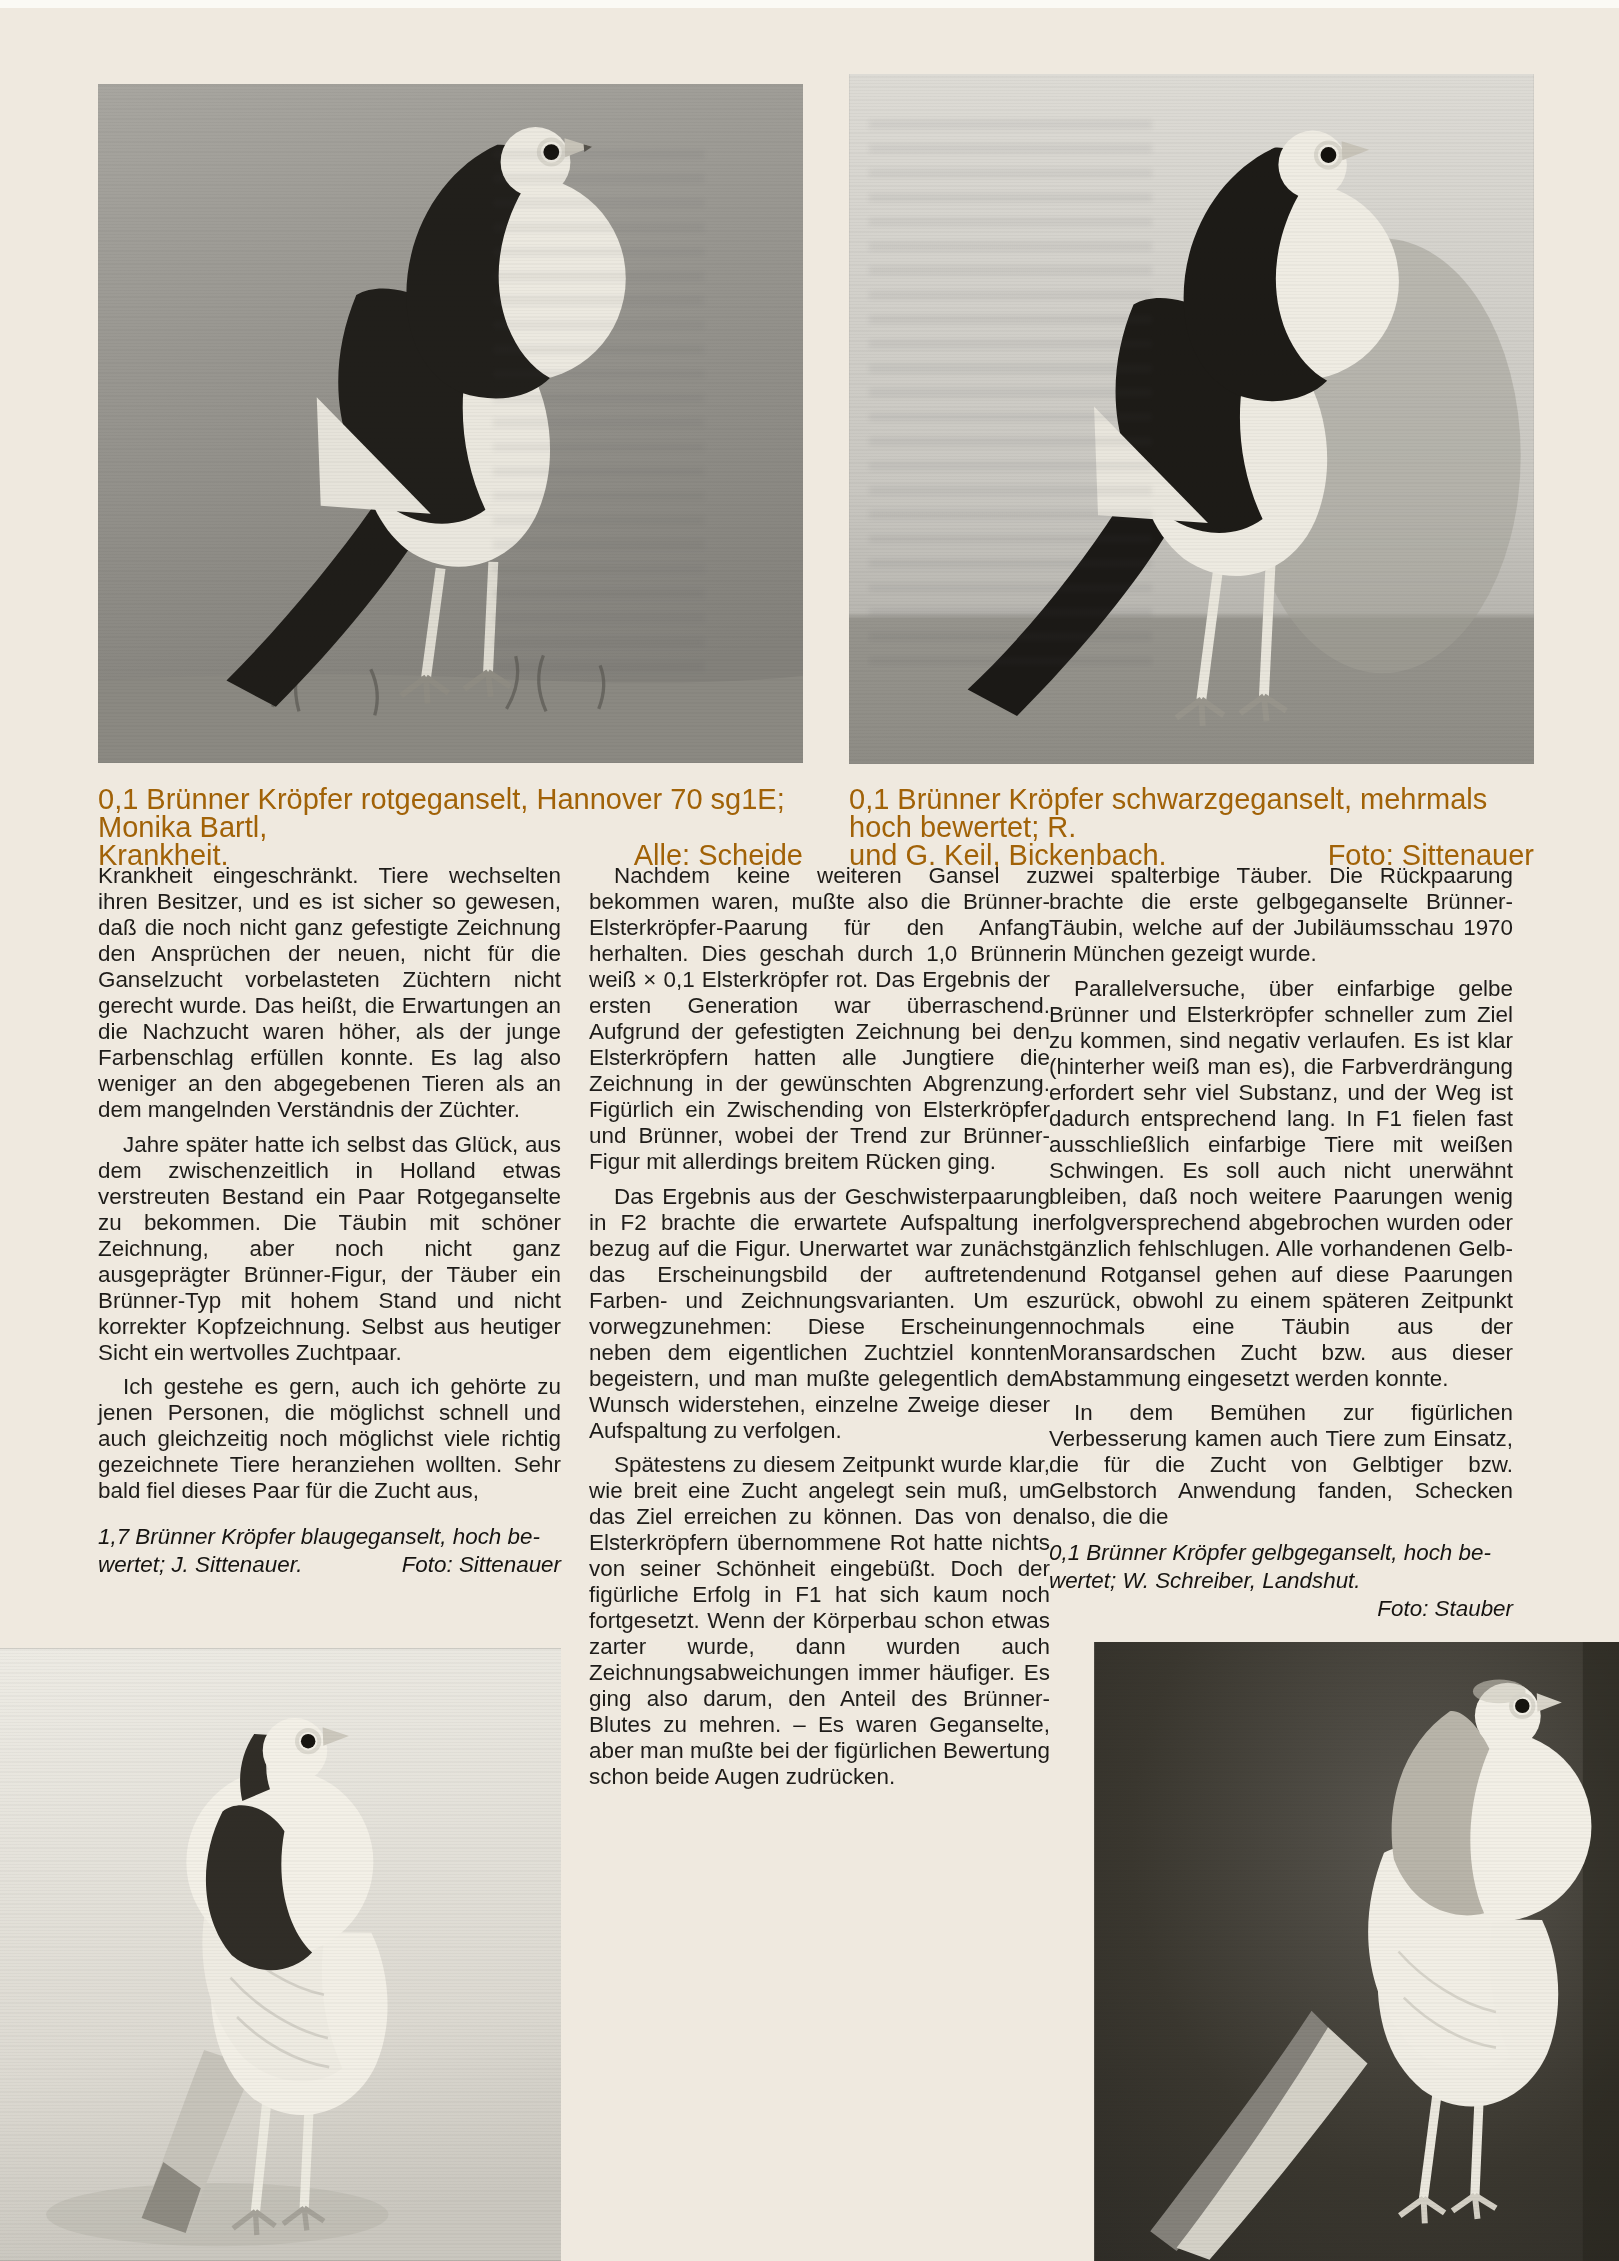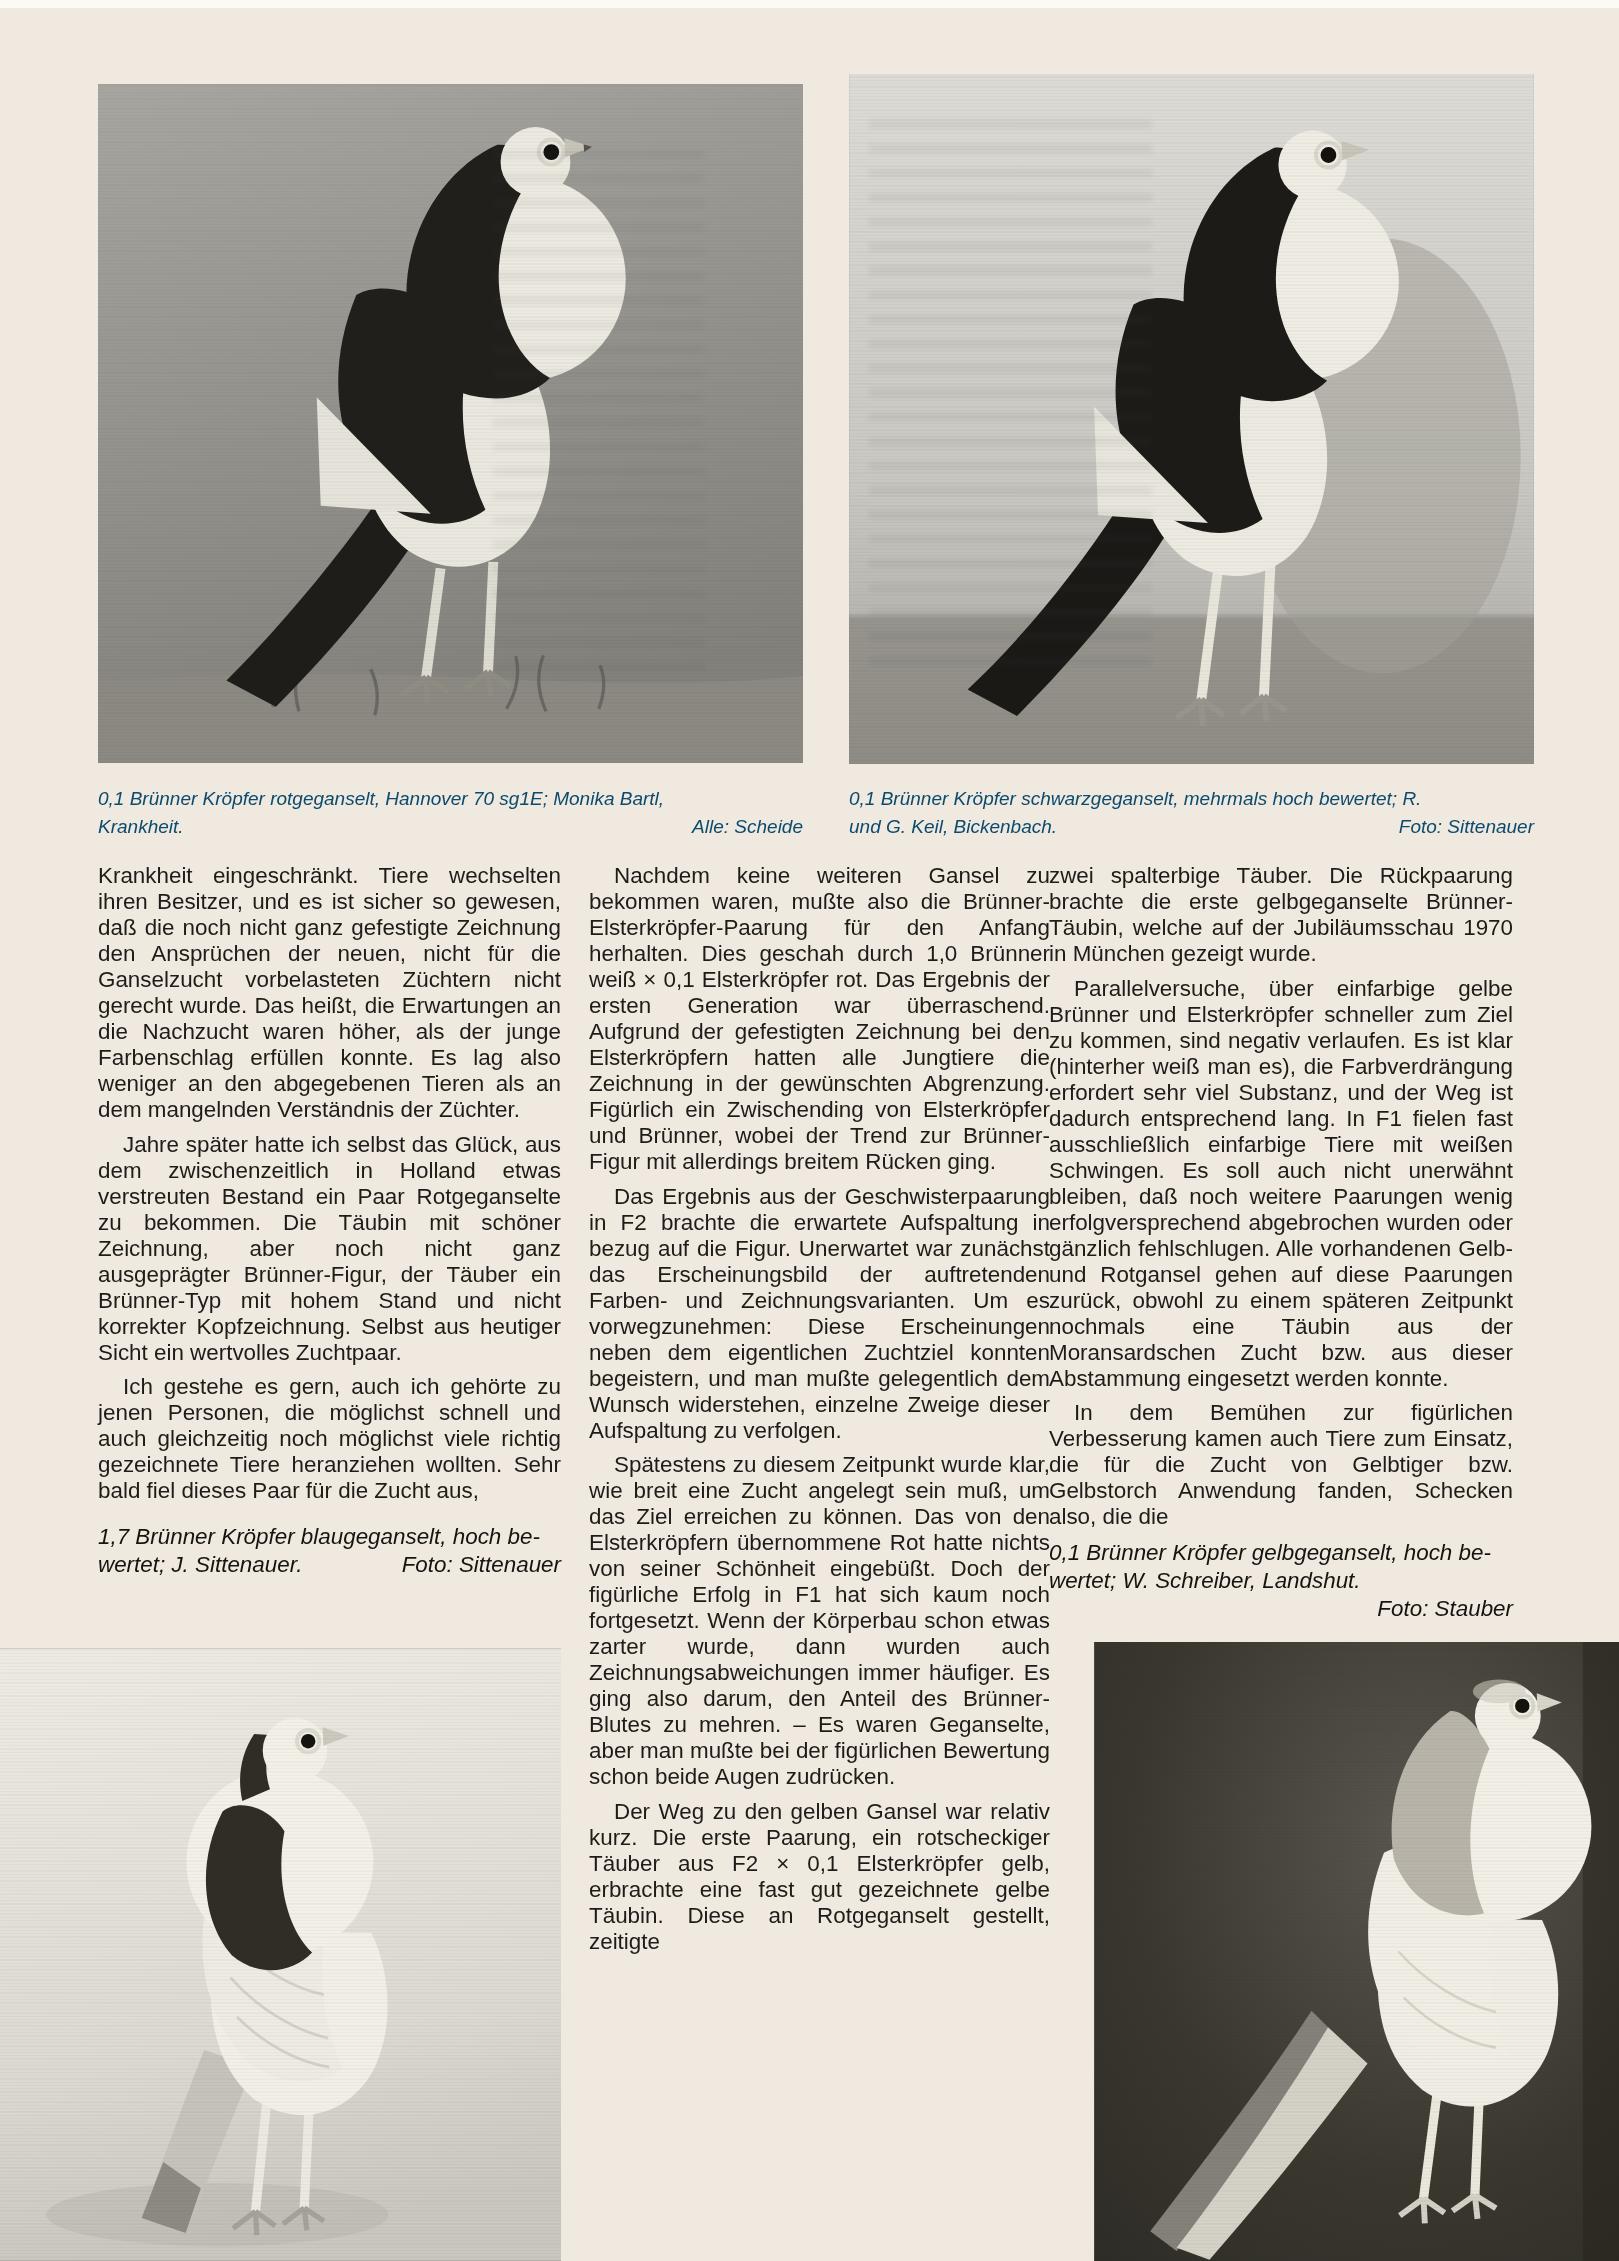--- a/index.html
+++ b/index.html
@@ -9,21 +9,21 @@
     font-family:"Liberation Sans","DejaVu Sans",sans-serif;
     color:#1e1c19;
   }
   .top-edge{position:absolute;left:0;top:0;width:1619px;height:8px;background:#fbfaf5;}
   .photo{position:absolute;overflow:hidden;background:#8a8882;}
   .photo svg{display:block;width:100%;height:100%;}
   .scan{position:absolute;inset:0;pointer-events:none;
     background:repeating-linear-gradient(0deg, rgba(25,25,25,.03) 0 1.3px, rgba(255,255,255,0) 1.3px 3.3px);}
   .ghost{position:absolute;pointer-events:none;filter:blur(2.6px);
     background:repeating-linear-gradient(180deg, rgba(80,80,85,.13) 0 8.6px, rgba(0,0,0,0) 8.6px 24.4px);}
-  .caption{position:absolute;font-style:italic;font-size:19px;line-height:28px;color:#0c4a6e;}
+  .caption{position:absolute;font-size:29px;line-height:28px;color:#a16207;}
   .cap-row{display:flex;justify-content:space-between;gap:20px;}
   .col{position:absolute;font-size:22.4px;line-height:26px;text-align:justify;
     hyphens:auto;-webkit-hyphens:auto;}
   .col p{margin:0 0 8.6px 0;}
   .col p.ind{text-indent:25px;}
   .incap{font-style:italic;font-size:22.4px;line-height:28px;color:#161411;text-align:left;}
   .incap .r{text-align:right;}
   .mt-bl{margin-top:18.4px;}
   .mt-br{margin-top:5px;}
 </style>
@@ -141,21 +141,20 @@
       <span>wertet; J. Sittenauer.</span>
       <span>Foto: Sittenauer</span>
     </div>
   </div>
 </div>
 
 <div class="col" style="left:589px;top:863px;width:461px;">
   <p class="ind">Nachdem keine weiteren Gansel zu bekommen waren, mußte also die Brünner-Elsterkröpfer-Paarung für den Anfang herhalten. Dies geschah durch 1,0 Brünner weiß × 0,1 Elsterkröpfer rot. Das Ergebnis der ersten Generation war überraschend. Aufgrund der gefestigten Zeichnung bei den Elsterkröpfern hatten alle Jungtiere die Zeichnung in der gewünschten Abgrenzung. Figürlich ein Zwischending von Elsterkröpfer und Brünner, wobei der Trend zur Brünner-Figur mit allerdings breitem Rücken ging.</p>
   <p class="ind">Das Ergebnis aus der Geschwisterpaarung in F2 brachte die erwartete Aufspaltung in bezug auf die Figur. Unerwartet war zunächst das Erscheinungsbild der auftretenden Farben- und Zeichnungsvarianten. Um es vorwegzunehmen: Diese Erscheinungen neben dem eigentlichen Zuchtziel konnten begeistern, und man mußte gelegentlich dem Wunsch widerstehen, einzelne Zweige dieser Aufspaltung zu verfolgen.</p>
   <p class="ind">Spätestens zu diesem Zeitpunkt wurde klar, wie breit eine Zucht angelegt sein muß, um das Ziel erreichen zu können. Das von den Elsterkröpfern übernommene Rot hatte nichts von seiner Schönheit eingebüßt. Doch der figürliche Erfolg in F1 hat sich kaum noch fortgesetzt. Wenn der Körperbau schon etwas zarter wurde, dann wurden auch Zeichnungsabweichungen immer häufiger. Es ging also darum, den Anteil des Brünner-Blutes zu mehren. – Es waren Geganselte, aber man mußte bei der figürlichen Bewertung schon beide Augen zudrücken.</p>
-  <p class="ind">Der Weg zu den gelben Gansel war relativ kurz. Die erste Paarung, ein rotscheckiger Täuber aus F2 × 0,1 Elsterkröpfer gelb, erbrachte eine fast gut gezeichnete gelbe Täubin. Diese an Rotgeganselt gestellt, zeitigte</p>
 </div>
 
 <div class="col" style="left:1049px;top:863px;width:464px;">
   <p>zwei spalterbige Täuber. Die Rückpaarung brachte die erste gelbgeganselte Brünner-Täubin, welche auf der Jubiläumsschau 1970 in München gezeigt wurde.</p>
   <p class="ind">Parallelversuche, über einfarbige gelbe Brünner und Elsterkröpfer schneller zum Ziel zu kommen, sind negativ verlaufen. Es ist klar (hinterher weiß man es), die Farbverdrängung erfordert sehr viel Substanz, und der Weg ist dadurch entsprechend lang. In F1 fielen fast ausschließlich einfarbige Tiere mit weißen Schwingen. Es soll auch nicht unerwähnt bleiben, daß noch weitere Paarungen wenig erfolgversprechend abgebrochen wurden oder gänzlich fehlschlugen. Alle vorhandenen Gelb- und Rotgansel gehen auf diese Paarungen zurück, obwohl zu einem späteren Zeitpunkt nochmals eine Täubin aus der Moransardschen Zucht bzw. aus dieser Abstammung eingesetzt werden konnte.</p>
   <p class="ind">In dem Bemühen zur figürlichen Verbesserung kamen auch Tiere zum Einsatz, die für die Zucht von Gelbtiger bzw. Gelbstorch Anwendung fanden, Schecken also, die die</p>
   <div class="incap mt-br">
     <div>0,1 Brünner Kröpfer gelbgeganselt, hoch be-</div>
     <div>wertet; W. Schreiber, Landshut.</div>
     <div class="r">Foto: Stauber</div>

